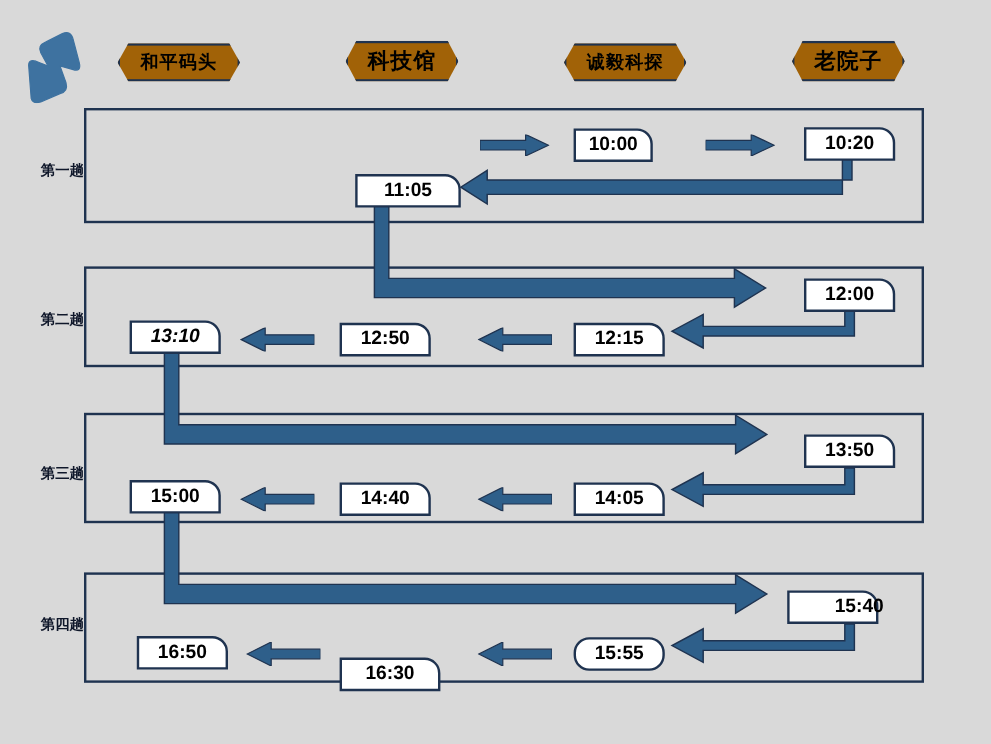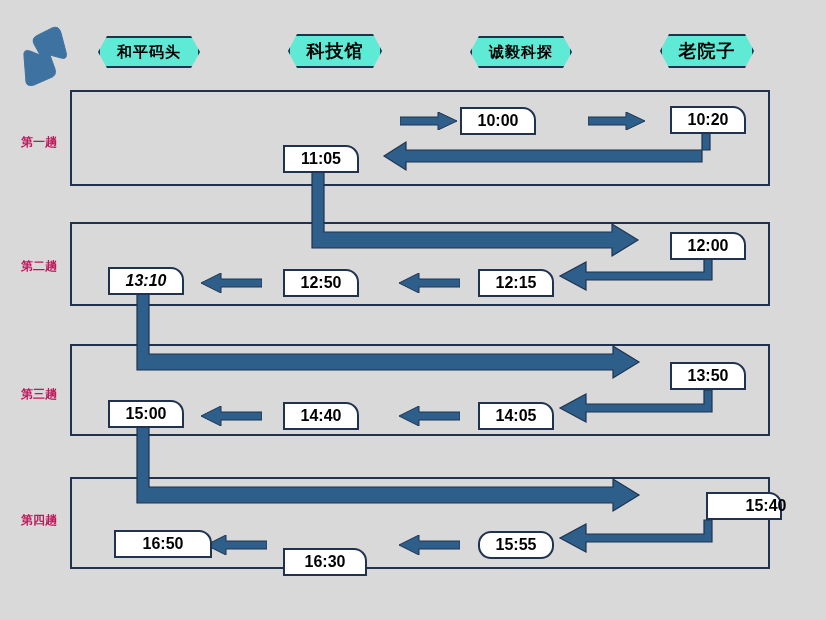--- a/index.html
+++ b/index.html
@@ -25,21 +25,21 @@
     left: 14px;
     top: 22px;
     width: 60px;
     height: 64px;
   }
 
   
   .station {
     position: absolute;
     height: 28px;
-    background: #5eead4;
+    background: #a16207;
     border: 2px solid #1F3350;
     color: #000;
     font-weight: bold;
     display: flex;
     align-items: center;
     justify-content: center;
     letter-spacing: 1px;
     -webkit-clip-path: polygon(9px 0, calc(100% - 9px) 0, 100% 50%, calc(100% - 9px) 100%, 9px 100%, 0 50%);
     clip-path: polygon(9px 0, calc(100% - 9px) 0, 100% 50%, calc(100% - 9px) 100%, 9px 100%, 0 50%);
     white-space: nowrap;
@@ -51,24 +51,24 @@
     left: 70px;
     width: 700px;
     border: 2px solid #1F3350;
     background: transparent;
     box-sizing: border-box;
   }
   .row-label {
     position: absolute;
     left: 8px;
     width: 62px;
-    text-align: center;
+    text-align: right;
     font-size: 12px;
     font-weight: bold;
-    color: #be185d;
+    color: #0f172a;
     white-space: nowrap;
     font-family: Liberation Serif, serif;
   }
 
   
   .time {
     position: absolute;
     height: 28px;
     background: #ffffff;
     border: 2px solid #1F3350;
@@ -113,23 +113,23 @@
   </div>
 
   <div class="station" style="left:98px; top:36px; width:98px; font-size:15px;">和平码头</div>
   <div class="station" style="left:288px; top:34px; width:90px; font-size:18px; height:30px;">科技馆</div>
   <div class="station" style="left:470px; top:36px; width:98px; font-size:15px;">诚毅科探</div>
   <div class="station" style="left:660px; top:34px; width:90px; font-size:18px; height:30px;">老院子</div>
 
   <div class="row" style="top:90px; height:96px;"></div>
   <div class="row-label" style="top:134px;">第一趟</div>
 
-  <div class="time" style="left:460px; top:107px; width:76px;">10:00</div>
+  <div class="time" style="left:478px; top:107px; width:66px;">10:00</div>
   <div class="time" style="left:670px; top:106px; width:76px;">10:20</div>
-  <div class="time" style="left:283px; top:145px; width:76px;">11:05</div>
+  <div class="time" style="left:296px; top:145px; width:88px;">11:05</div>
 
   <div class="arrow" style="left:400px; top:112px;">
     <svg width="58" height="18" viewBox="0 0 58 18">
       <path d="M0 5 L38 5 L38 0 L57 9 L38 18 L38 13 L0 13 Z" fill="#2E5F8A" stroke="#1F3350" stroke-width="1"></path>
     </svg>
   </div>
   <div class="arrow" style="left:588px; top:112px;">
     <svg width="58" height="18" viewBox="0 0 58 18">
       <path d="M0 5 L38 5 L38 0 L57 9 L38 18 L38 13 L0 13 Z" fill="#2E5F8A" stroke="#1F3350" stroke-width="1"></path>
     </svg>
@@ -203,24 +203,24 @@
 
   <div class="route" style="left:137px; top:427px;">
     <svg width="510" height="84" viewBox="0 0 510 84">
       <path d="M0 0 L0 76 L476 76 L476 84 L502 68 L476 52 L476 60 L12 60 L12 0 Z" fill="#2E5F8A" stroke="#1F3350" stroke-width="1.2"></path>
     </svg>
   </div>
 
   <div class="row" style="top:477px; height:92px;"></div>
   <div class="row-label" style="top:512px;">第四趟</div>
 
-  <div class="time" style="left:706px; top:492px; width:76px;padding-left:44px;">15:40</div>
+  <div class="time" style="left:656px; top:492px; width:76px;padding-left:44px;">15:40</div>
   <div class="time" style="left:478px; top:531px; width:76px;border-radius:13px;">15:55</div>
   <div class="time" style="left:283px; top:548px; width:84px;">16:30</div>
-  <div class="time" style="left:114px; top:530px; width:98px;">16:50</div>
+  <div class="time" style="left:114px; top:530px; width:76px;">16:50</div>
 
   <div class="route" style="left:556px; top:520px;">
     <svg width="160" height="34" viewBox="0 0 160 34">
       <path d="M148 0 L148 14 L30 14 L30 4 L4 18 L30 32 L30 22 L156 22 L156 0 Z" fill="#2E5F8A" stroke="#1F3350" stroke-width="1.2"></path>
     </svg>
   </div>
   <div class="arrow" style="left:398px; top:535px;">
     <svg width="62" height="20" viewBox="0 0 62 20">
       <path d="M62 6 L21 6 L21 0 L1 10 L21 20 L21 14 L62 14 Z" fill="#2E5F8A" stroke="#1F3350" stroke-width="1"></path>
     </svg>

